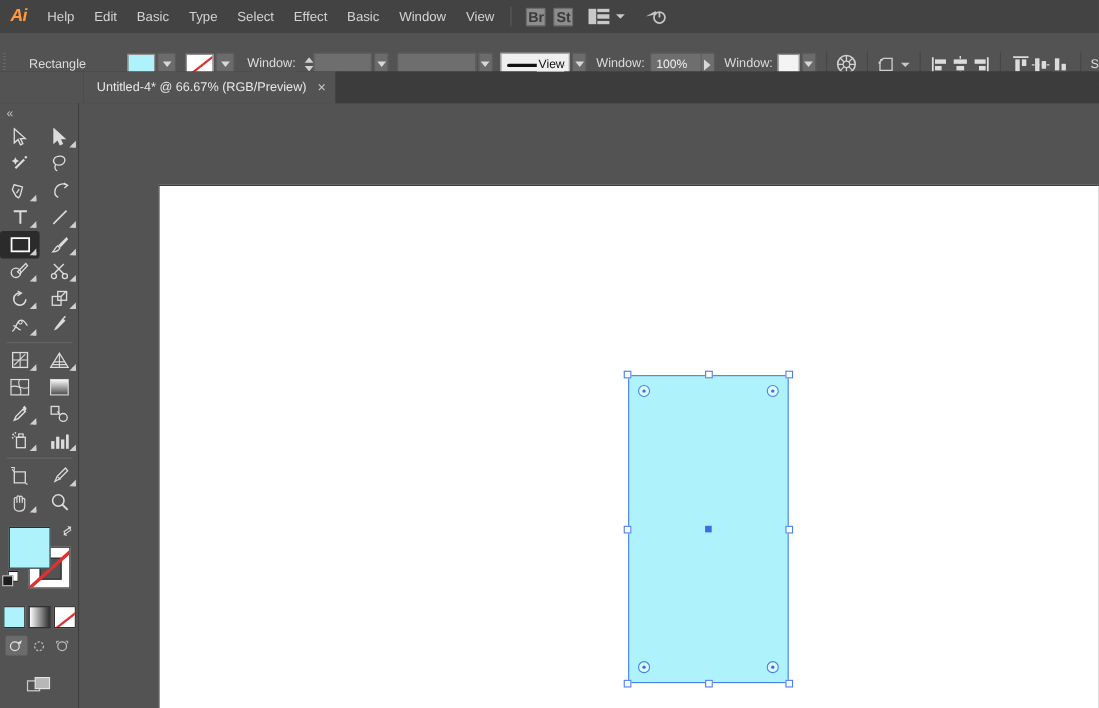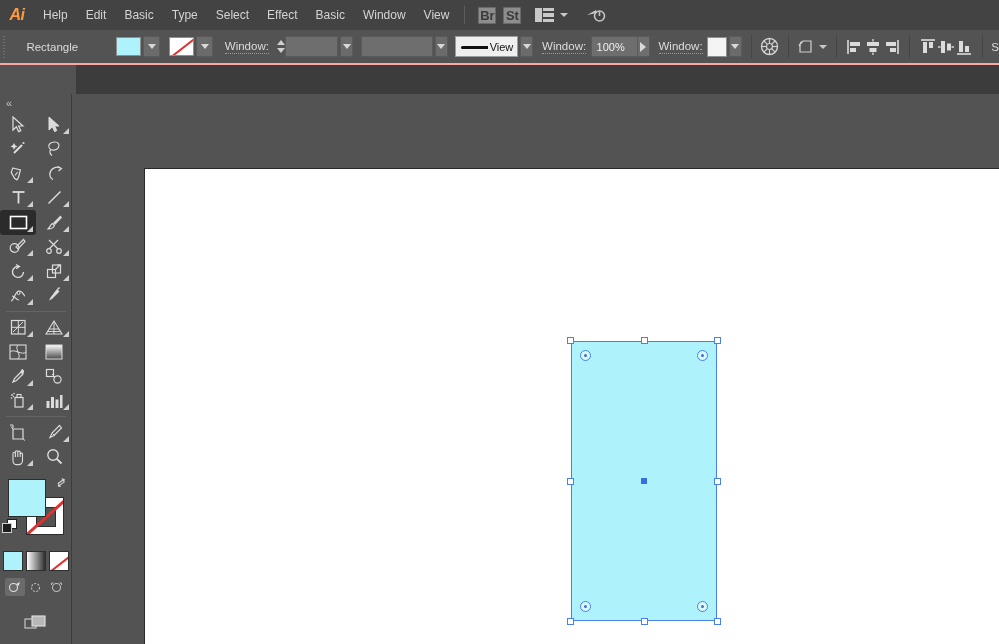--- a/index.html
+++ b/index.html
@@ -51,24 +51,24 @@
   .arrange-ico .col i { width: 11px; height: 4px; }
   .chev {
     margin-left: 5px; width: 0; height: 0;
     border-left: 4px solid transparent; border-right: 4px solid transparent;
     border-top: 4px solid #c9c9c9; cursor: pointer;
   }
   .search-ico { margin-left: 16px; cursor: pointer; }
 
   
   .controlbar {
-    position: absolute; top: 30px; left: 0;
+    position: absolute; top: 44px; left: 0;
     width: 999px; height: 35px;
     background: #535353;
-    border-bottom: 2px solid #fca5a5;
+    border-bottom: 6px solid #fca5a5;
     display: flex; align-items: center;
   }
   .cb-grip { width: 10px; height: 35px; display:flex; align-items:center; justify-content:center; }
   .cb-grip::before{
     content:''; width:2px; height:22px;
     background: repeating-linear-gradient(#6e6e6e 0 1px, transparent 1px 3px);
   }
   .cb-label {
     font-size: 11.5px; color: #dcdcdc; white-space: nowrap;
   }
@@ -392,20 +392,24 @@
         <rect x="10" y="8" width="4" height="6" fill="#dcdcdc"></rect>
       </svg>
     </div>
 
     <div class="vsep"></div>
     <div class="cb-label">S</div>
   </div>
 
   <div class="tabbar">
     <div class="tab-spacer"></div>
+    <div class="doc-tab">
+      <span class="title">Untitled-4* @ 66.67% (RGB/Preview)</span>
+      <span class="close">×</span>
+    </div>
     <div class="tab-rest"></div>
   </div>
 
   <div class="toolbar">
     <div class="tb-head">
       <span class="dchev">«</span>
     </div>
 
     <div class="tb-grid">
       <div class="tool">

